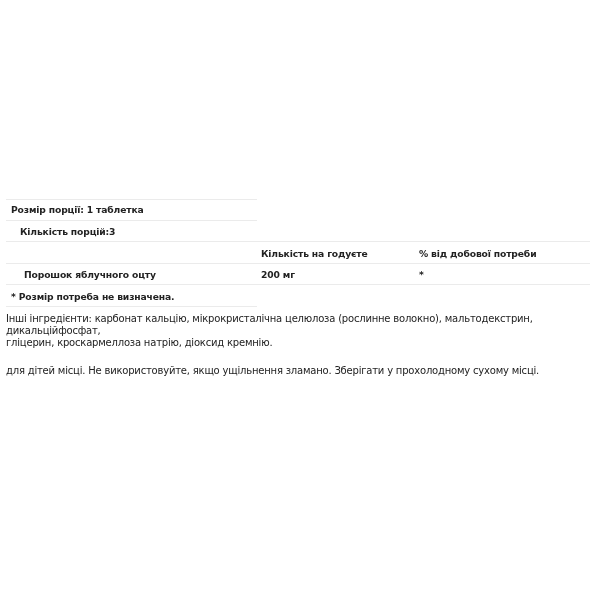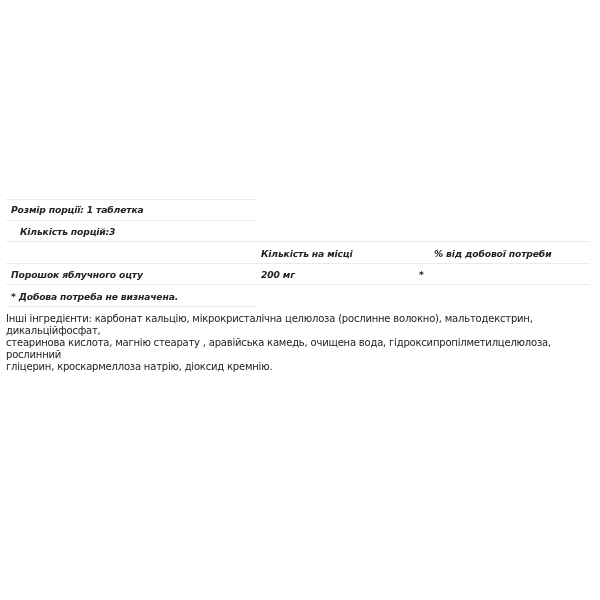--- a/index.html
+++ b/index.html
@@ -4,21 +4,21 @@
 <style>
   html, body { margin: 0; padding: 0; background: #ffffff; }
   body { width: 600px; height: 600px; position: relative; overflow: hidden;
          font-family: "DejaVu Sans", "Liberation Sans", sans-serif; color: #222; }
   .wrap { position: absolute; left: 6px; top: 0; width: 588px; }
   .row { position: absolute; left: 0; box-sizing: border-box; font-size: 9.2px; font-weight: bold;
          letter-spacing: -0.15px; color: #222; }
   .line { position: absolute; left: 0; height: 1px; background: #ebebeb; }
   .short { width: 251px; }
   .full { width: 584px; }
-  .cell { position: absolute; white-space: nowrap; font-style: italic; }
+  .cell { position: absolute; white-space: nowrap; }
   .para { position: absolute; left: 0; width: 588px; font-size: 10px; font-weight: normal;
           line-height: 12px; color: #222; letter-spacing: -0.2px; }
 </style>
 </head>
 <body>
 
 <div class="wrap">
 
   <div class="line short" style="top:199px"></div>
 
@@ -27,38 +27,38 @@
   </div>
   <div class="line short" style="top:220px"></div>
 
   <div class="row" style="top:226px">
     <span class="cell" style="left:14px">Кількість порцій:3</span>
   </div>
   <div class="line full" style="top:241px"></div>
 
   <div class="row" style="top:248px">
     <span class="cell" style="left:5px"></span>
-    <span class="cell" style="left:255px">Кількість на місці</span>
-    <span class="cell" style="left:428px">% від добової потреби</span>
+    <span class="cell" style="left:255px">Кількість на годуєте</span>
+    <span class="cell" style="left:413px">% від добової потреби</span>
   </div>
   <div class="line full" style="top:263px"></div>
 
   <div class="row" style="top:269px">
-    <span class="cell" style="left:5px">Порошок яблучного оцту</span>
+    <span class="cell" style="left:18px">Порошок яблучного оцту</span>
     <span class="cell" style="left:255px">200 мг</span>
     <span class="cell" style="left:413px">*</span>
   </div>
   <div class="line full" style="top:284px"></div>
 
   <div class="row" style="top:291px">
-    <span class="cell" style="left:5px">* Добова потреба не визначена.</span>
+    <span class="cell" style="left:5px">* Розмір потреба не визначена.</span>
   </div>
   <div class="line short" style="top:306px"></div>
 
   <div class="para" style="top:313px">
     <div>Інші інгредієнти: карбонат кальцію, мікрокристалічна целюлоза (рослинне волокно), мальтодекстрин, дикальційфосфат,</div>
-    <div>стеаринова кислота, магнію стеарату , аравійська камедь, очищена вода, гідроксипропілметилцелюлоза, рослинний</div>
     <div>гліцерин, кроскармеллоза натрію, діоксид кремнію.</div>
   </div>
 
   <div class="para" style="top:365px">
+    <div>для дітей місці. Не використовуйте, якщо ущільнення зламано. Зберігати у прохолодному сухому місці.</div>
   </div>
 </div>
 
 </body></html>

